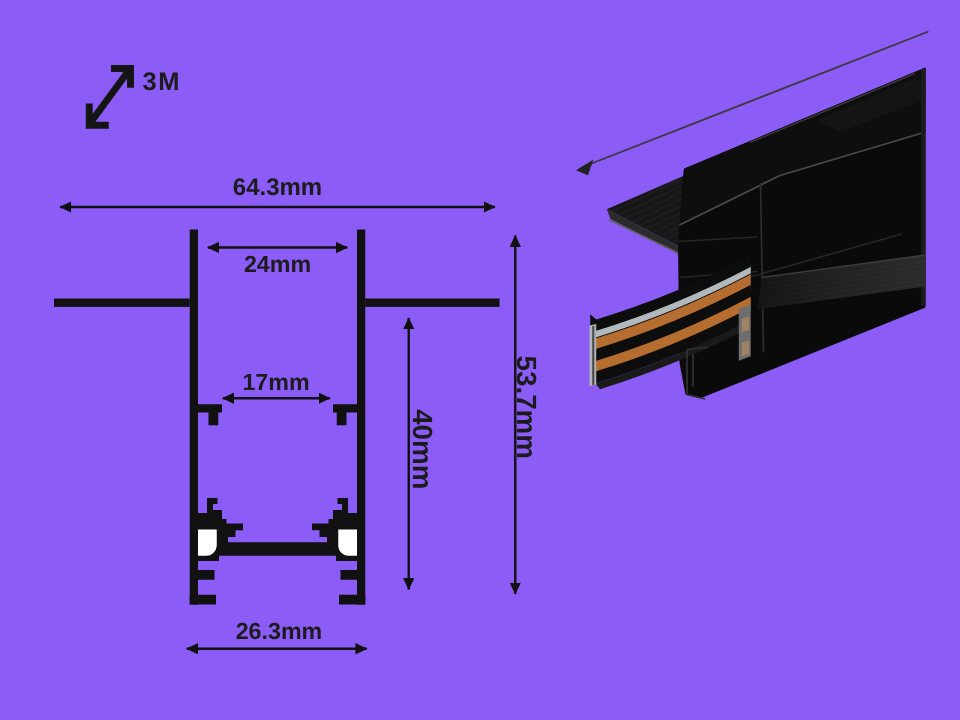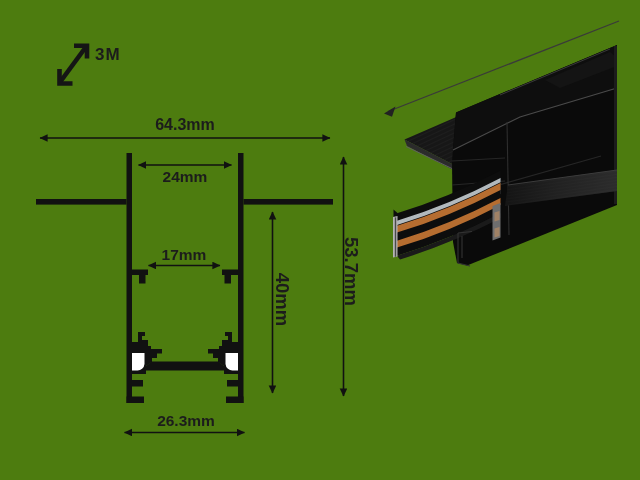--- a/index.html
+++ b/index.html
@@ -1,16 +1,16 @@
 <!DOCTYPE html>
 <html><head>
 <meta charset="utf-8">
 <style>
   html,body{margin:0;padding:0;background:#ffffff;}
-  .page{position:relative;width:640px;height:480px;background:#4d7c0f;overflow:hidden;
+  .page{position:relative;width:640px;height:480px;background:#8b5cf6;overflow:hidden;
         font-family:"Liberation Sans", sans-serif;}
   svg{position:absolute;left:0;top:0;}
   text{font-family:"Liberation Sans", sans-serif;fill:#1c1c1c;}
 </style>
 </head>
 <body>
 <div class="page">
 <svg width="640" height="480" viewBox="0 0 640 480">
   <defs>
     <marker id="ah" markerWidth="10" markerHeight="9" refX="7.6" refY="3.8" orient="auto-start-reverse" markerUnits="userSpaceOnUse">

